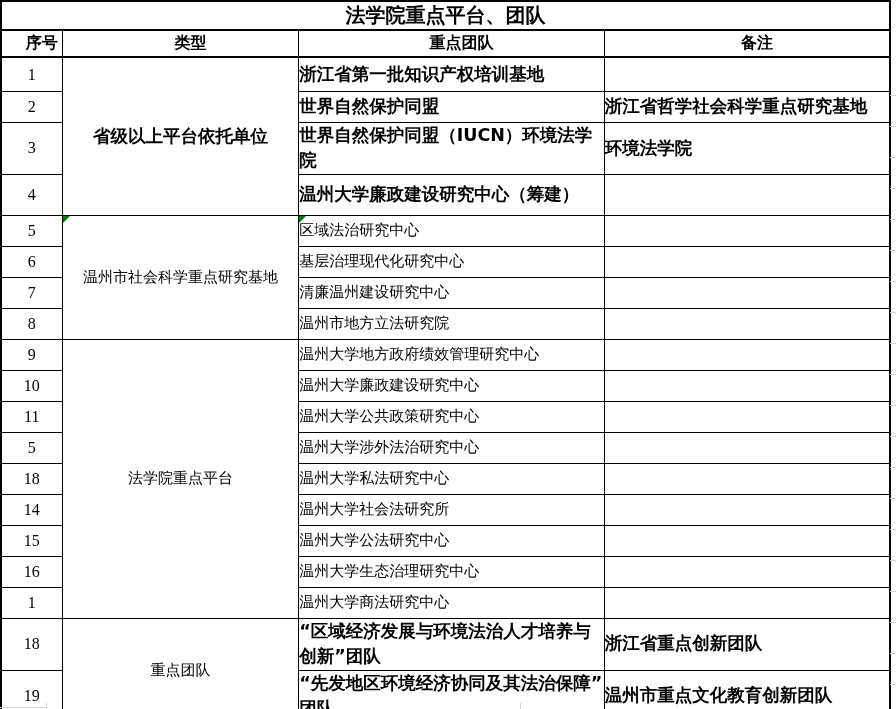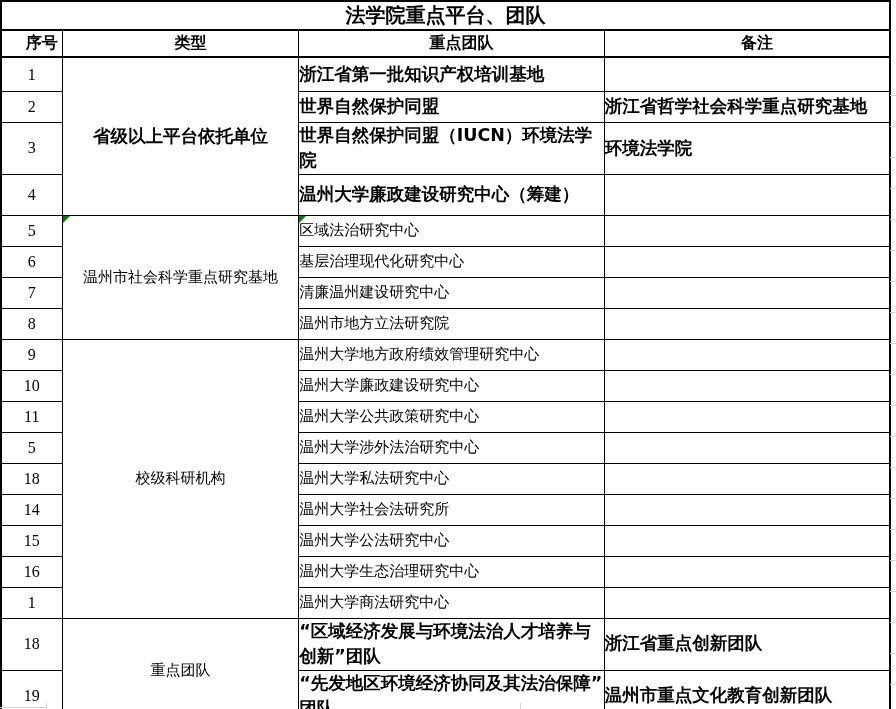--- a/index.html
+++ b/index.html
@@ -196,21 +196,21 @@
       <td class="col-remark"><span></span></td>
     </tr>
     <tr class="r-std">
       <td class="col-no"><span>8</span></td>
       <td class="col-platform"><span>温州市地方立法研究院</span></td>
       <td class="col-remark"><span></span></td>
     </tr>
 
     <tr class="r-std">
       <td class="col-no"><span>9</span></td>
-      <td class="col-type" rowspan="9"><span>校级科研机构</span></td>
+      <td class="col-type" rowspan="9"><span>法学院重点平台</span></td>
       <td class="col-platform"><span>温州大学地方政府绩效管理研究中心</span></td>
       <td class="col-remark"><span></span></td>
     </tr>
     <tr class="r-std">
       <td class="col-no"><span>10</span></td>
       <td class="col-platform"><span>温州大学廉政建设研究中心</span></td>
       <td class="col-remark"><span></span></td>
     </tr>
     <tr class="r-std">
       <td class="col-no"><span>11</span></td>

